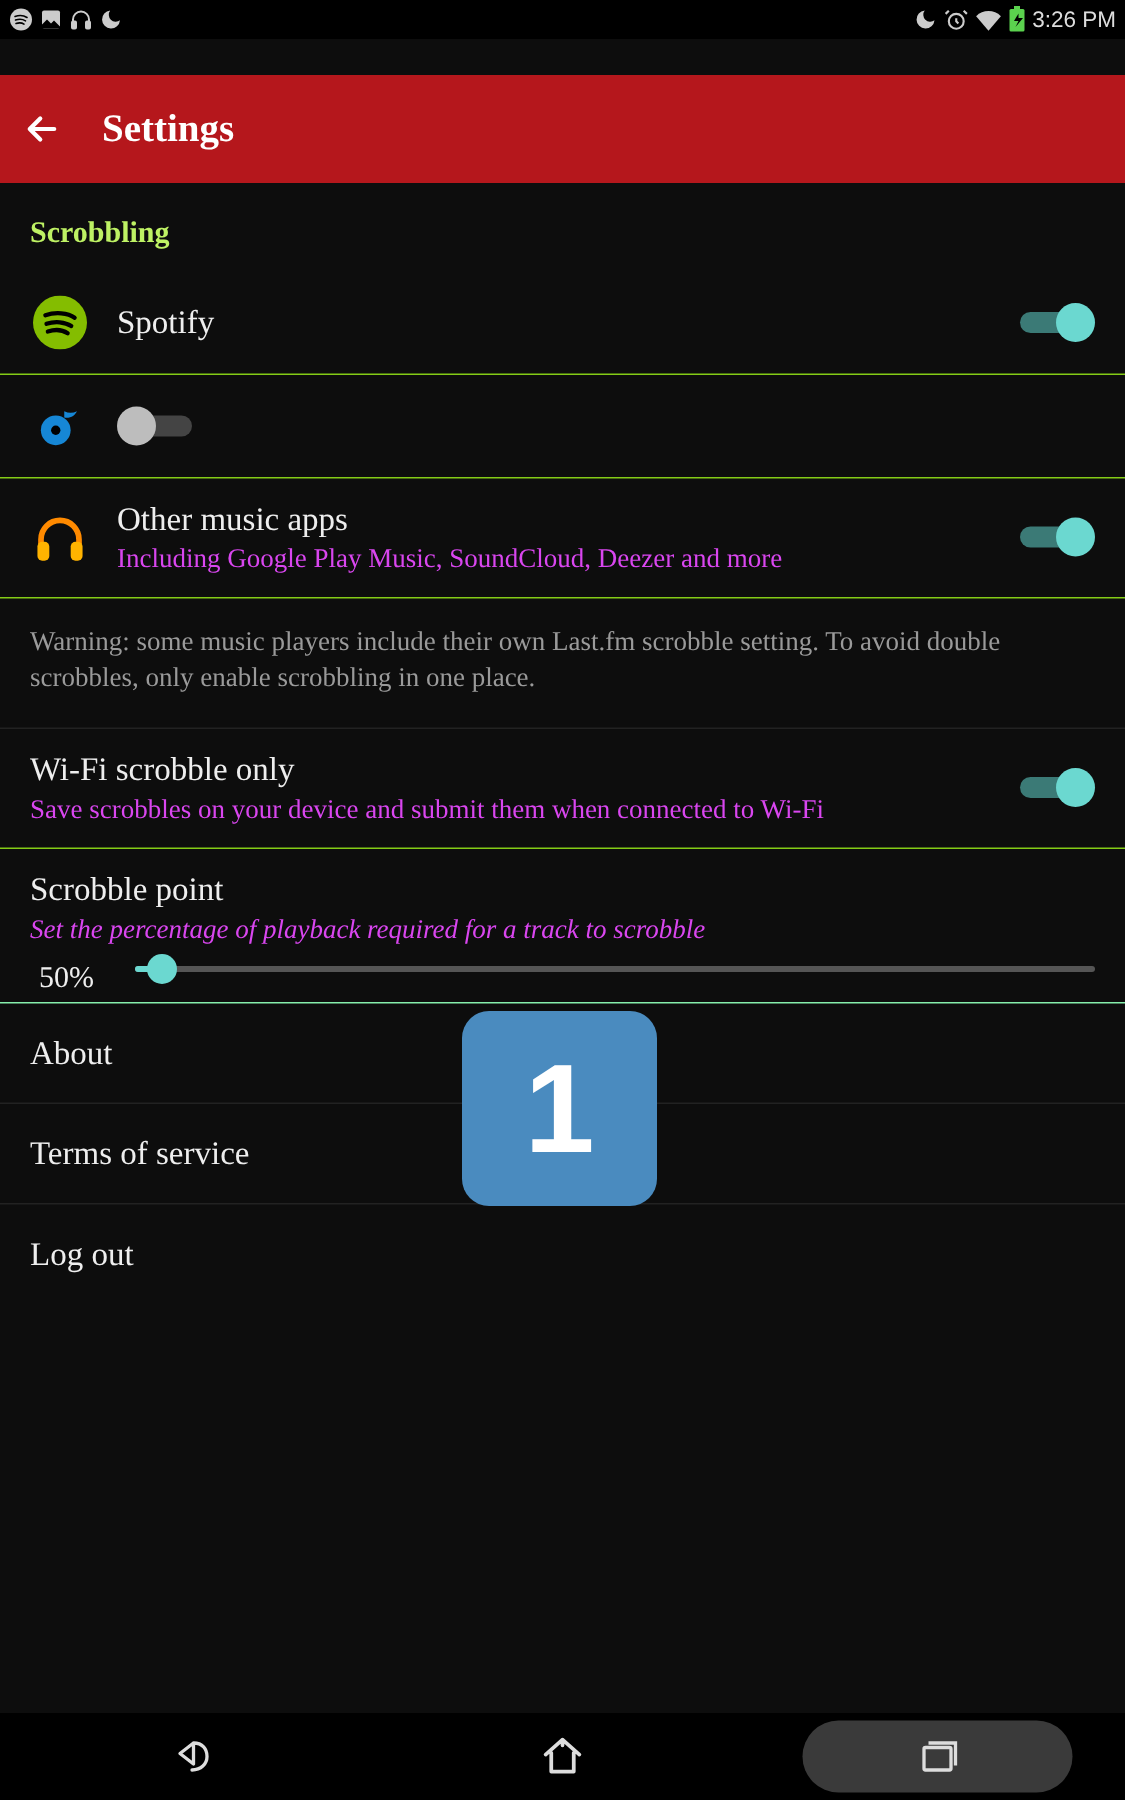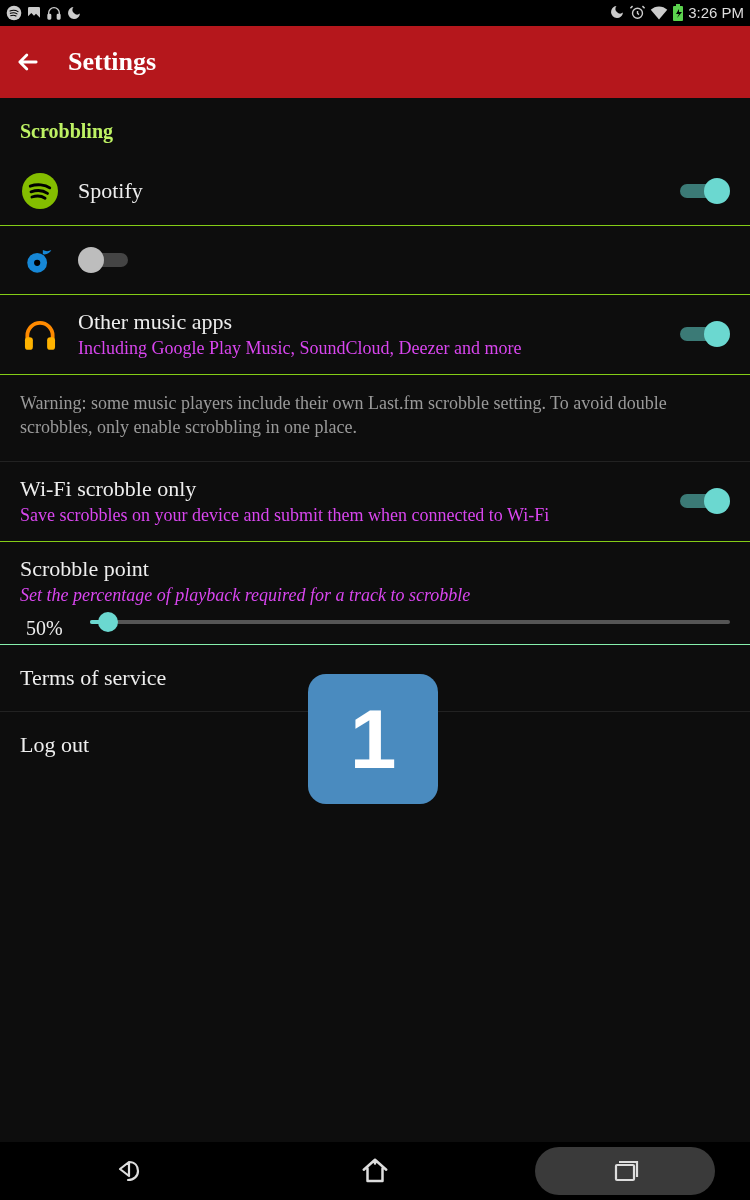--- a/index.html
+++ b/index.html
@@ -1,25 +1,25 @@
 <!DOCTYPE html>
 <html><head>
 <meta charset="utf-8">
 <style>
   * { box-sizing: border-box; margin: 0; padding: 0; }
   html, body { width: 750px; height: 1200px; overflow: hidden; font-family: Georgia, 'Times New Roman', serif; background:#0b0b0b; }
   .screen { width:750px; height:1200px; background:#0d0d0d; position:relative; color:#e8e8e8; }
 
   
   .statusbar { height:26px; background:#000; display:flex; align-items:center; justify-content:space-between; padding:0 6px; color:#ddd; font-family: Arial, sans-serif; font-size:15px; }
-  .statusbar .left, .statusbar .right { display:flex; gap:4px; }
+  .statusbar .left, .statusbar .right { display:flex; align-items:center; gap:4px; }
   .statusbar svg { display:block; }
 
   
-  .appbar { height:72px; background:#b5171c; display:flex; align-items:center; padding:0 14px; gap:26px; }
+  .appbar { height:72px; background:#b5171c; display:flex; align-items:center; padding:0 14px; gap:26px;margin-top:24px; }
   .appbar .title { font-size:26px; font-weight:bold; color:#fff; }
   .appbar svg { display:block; }
 
   .content { padding: 0 0; }
   .section-header { font-size:20px; color:#bef264; padding:22px 20px 14px 20px; font-weight:bold; }
 
   .row { display:flex; align-items:center; padding:14px 20px; border-bottom:1px solid #84cc16; min-height:62px; }
   .icon-slot { width:40px; height:40px; margin-right:18px; flex-shrink:0; display:flex; align-items:center; justify-content:center; }
   .row-text { flex:1; display:flex; flex-direction:column; gap:2px; }
   .row-title { font-size:22px; color:#eee; }
@@ -199,20 +199,23 @@
       <div class="row-sub">Set the percentage of playback required for a track to scrobble</div>
       <div class="sp-controls">
         <div class="sp-value">50%</div>
         <div class="sp-track"></div>
         <div class="sp-fill"></div>
         <div class="sp-thumb"></div>
       </div>
     </div>
 
     <div class="simple-row">
+      <div class="row-title">About</div>
+    </div>
+    <div class="simple-row">
       <div class="row-title">Terms of service</div>
     </div>
     <div class="simple-row last">
       <div class="row-title">Log out</div>
     </div>
 
   </div>
 
   <div class="overlay-badge">
     <span>1</span>

